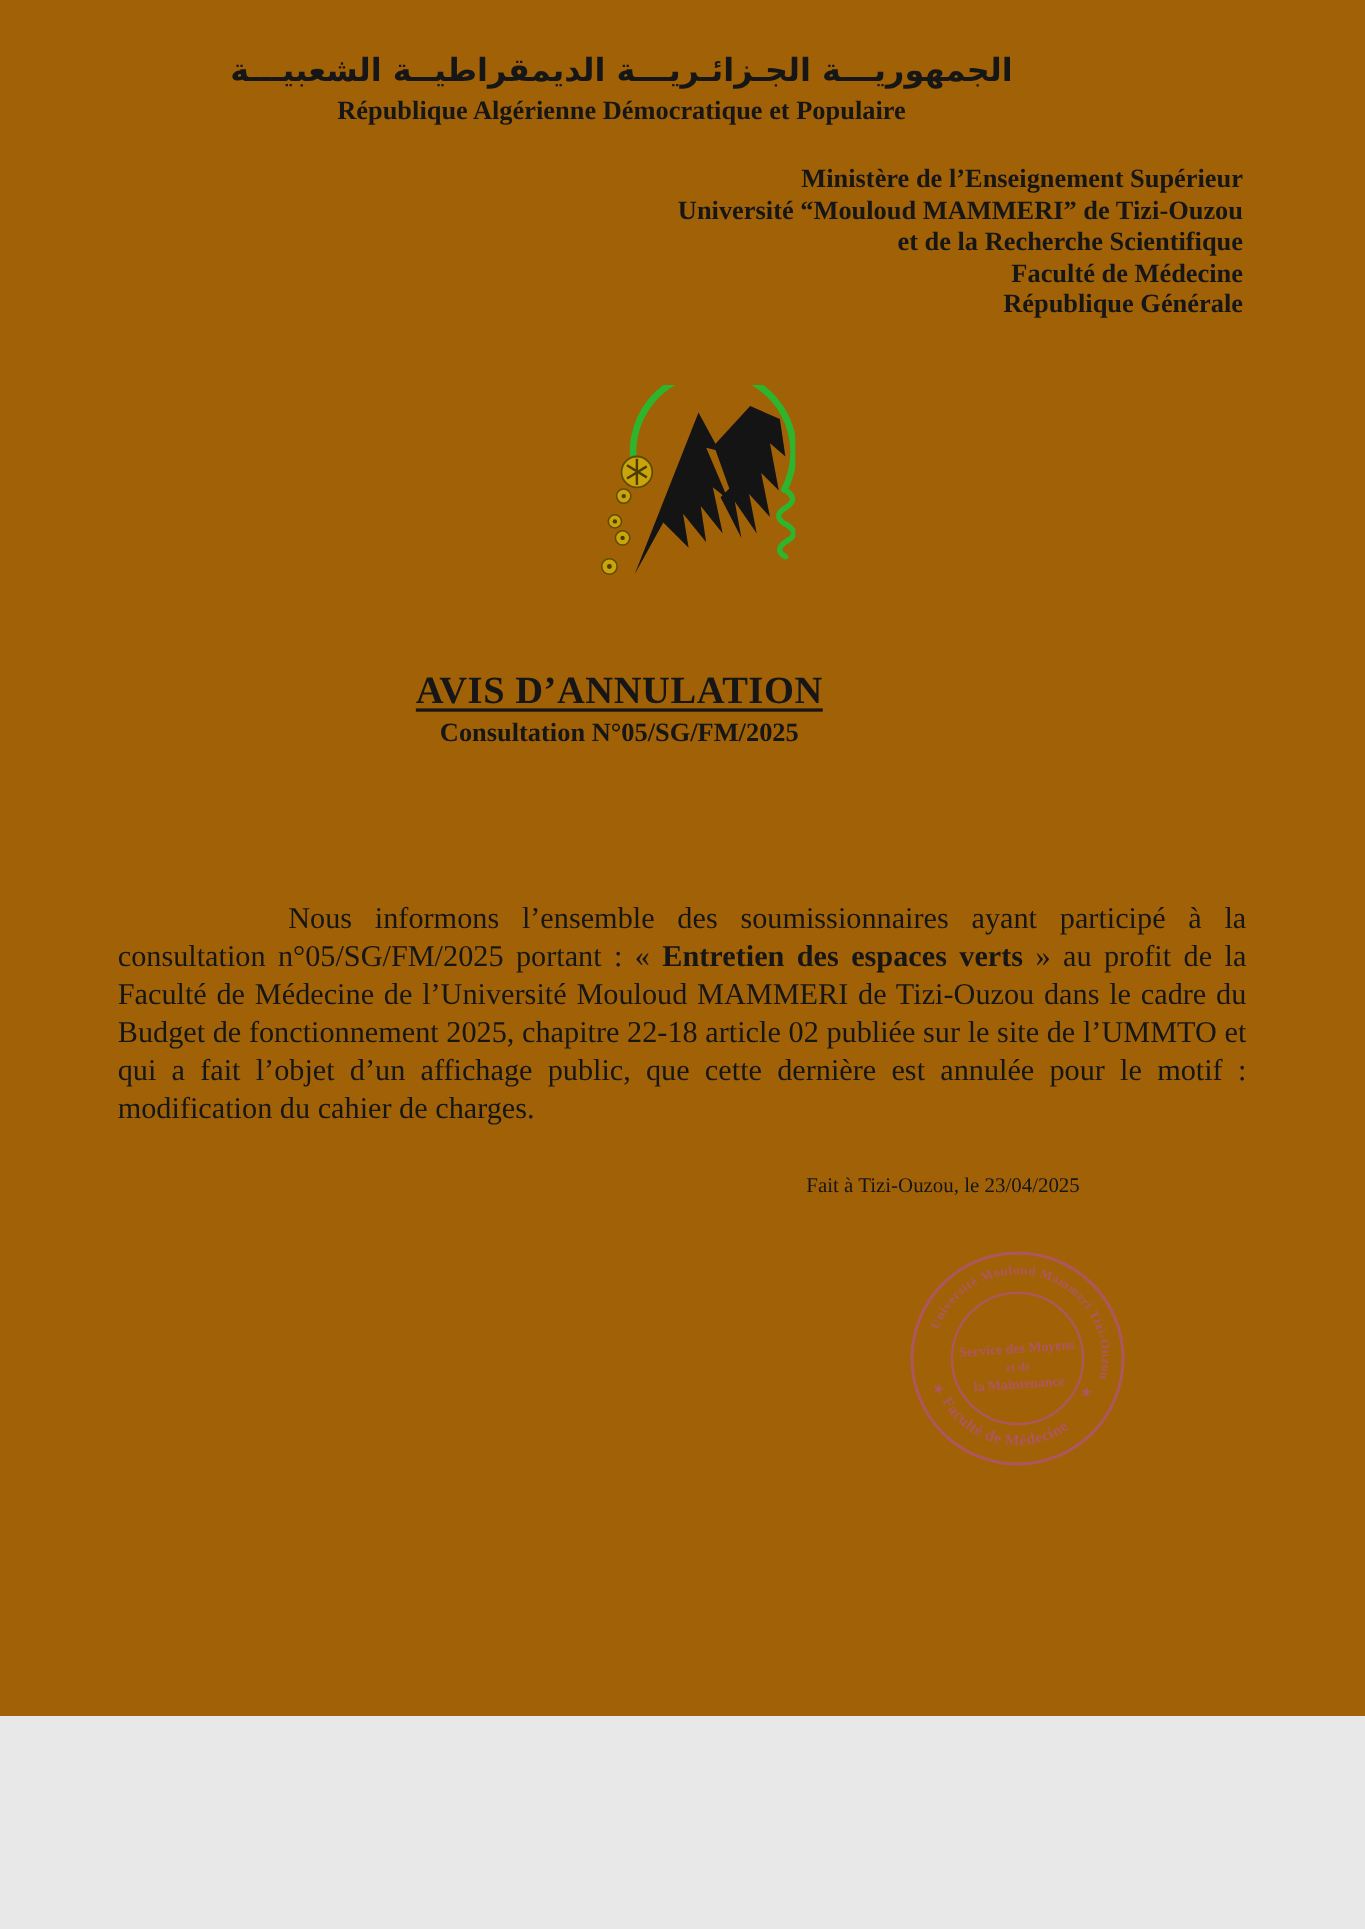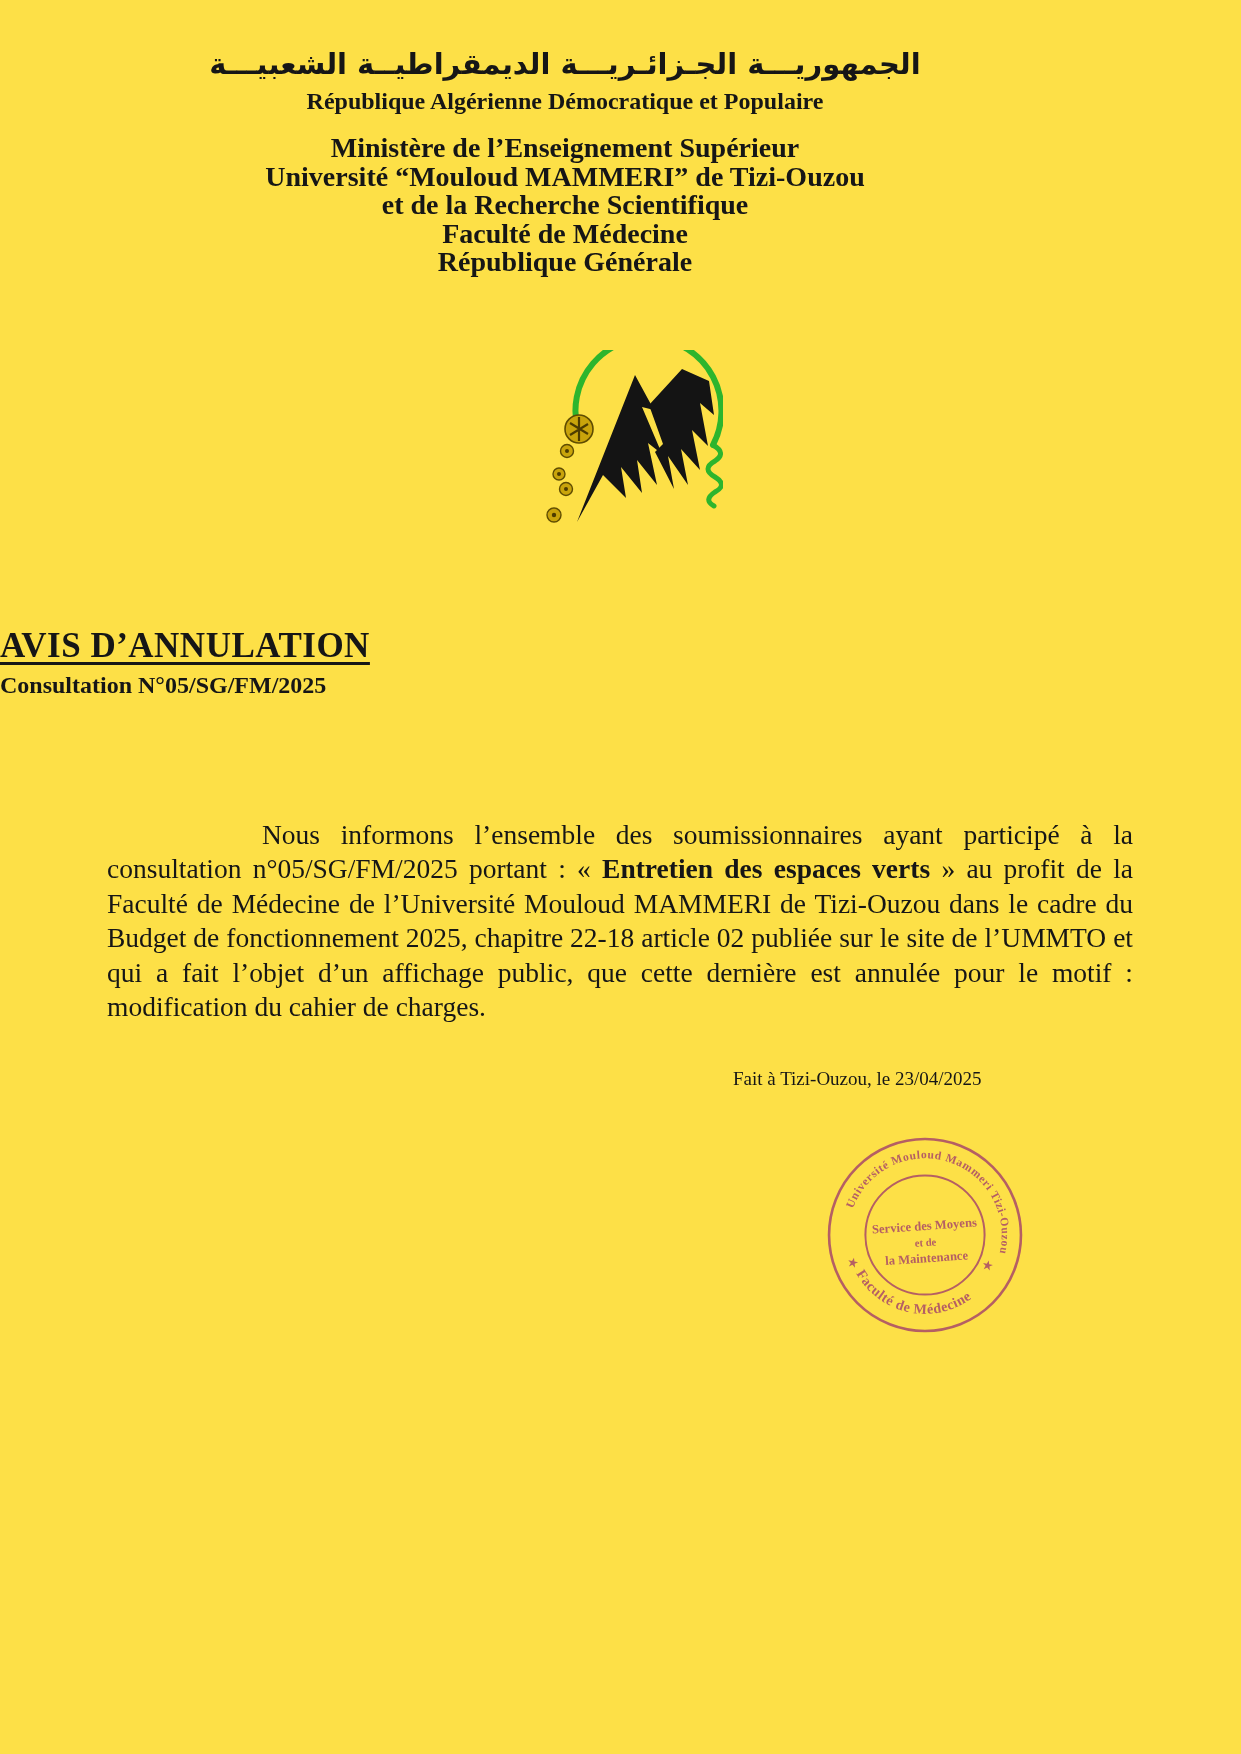--- a/index.html
+++ b/index.html
@@ -1,32 +1,32 @@
 <!DOCTYPE html>
 <html><head>
 <meta charset="utf-8">
 <style>
   html,body { margin:0; padding:0; background:#e8e8e8; }
   .page {
-    position:relative; width:1241px; height:1754px; margin:0 auto;
-    background:#fde047; overflow:hidden;
+    position:relative; width:1241px; height:1560px; margin:0 auto;
+    background:#a16207; overflow:hidden;
     font-family:"Liberation Serif","DejaVu Serif",serif; color:#161616;
   }
   
   .letterhead { position:absolute; top:44px; left:0; width:1130px; text-align:center; }
   .ar-line {
     font-family:"DejaVu Sans",sans-serif; font-weight:700; font-size:29px;
     line-height:40px; letter-spacing:0.5px;
   }
   .rep-fr { font-weight:700; font-size:24px; line-height:30px; margin-top:2px; }
-  .ministry-block { margin-top:18px; font-weight:700; font-size:28px; line-height:28.5px; }
+  .ministry-block { margin-top:33px; font-weight:700; font-size:24px; line-height:28.5px;text-align:right; }
   
   .logo { position:absolute; left:543px; top:350px; width:180px; height:184px; }
   
-  .title-block { position:absolute; top:626px; left:0; width:1126px; }
+  .title-block { position:absolute; top:608px; left:0; width:1126px; text-align:center; }
   .notice-title {
     font-size:35px; font-weight:700; letter-spacing:0.5px;
     text-decoration:underline; text-decoration-thickness:3px; text-underline-offset:5px;
   }
   .notice-subtitle { font-size:24px; font-weight:700; margin-top:6px; }
   
   .body-par {
     position:absolute; left:107px; top:790px; width:1026px;
     font-size:27.5px; line-height:34.5px; text-align:justify; text-indent:155px;
   }

